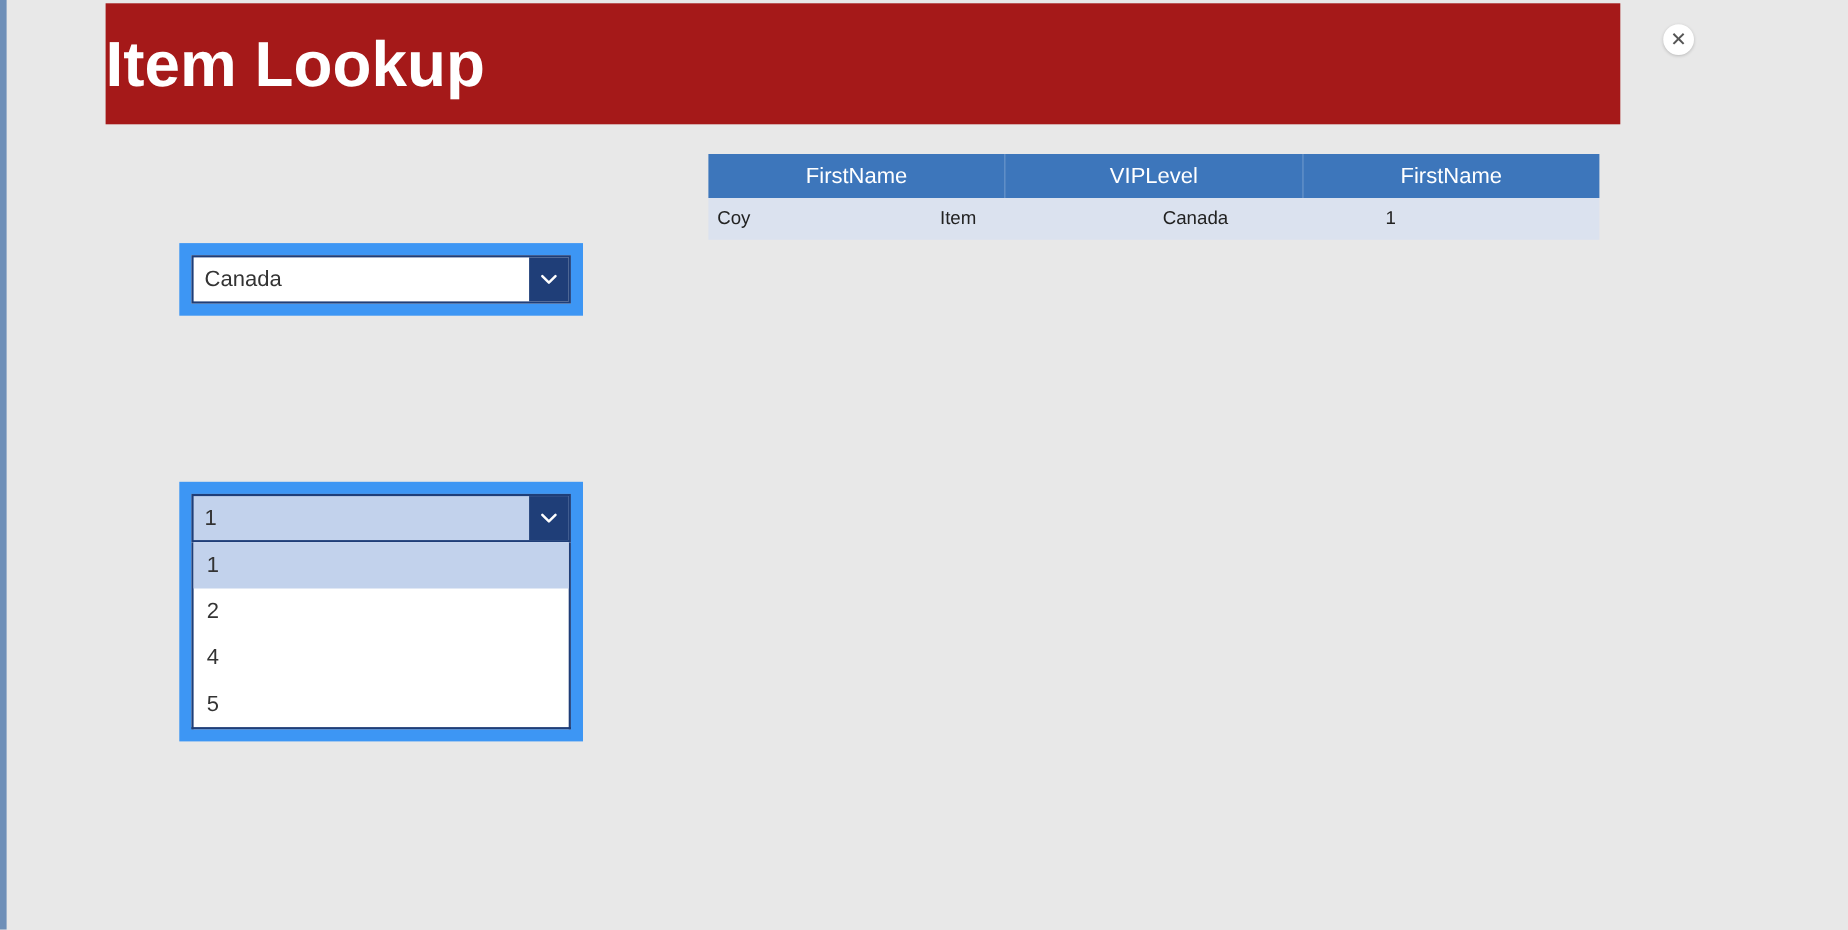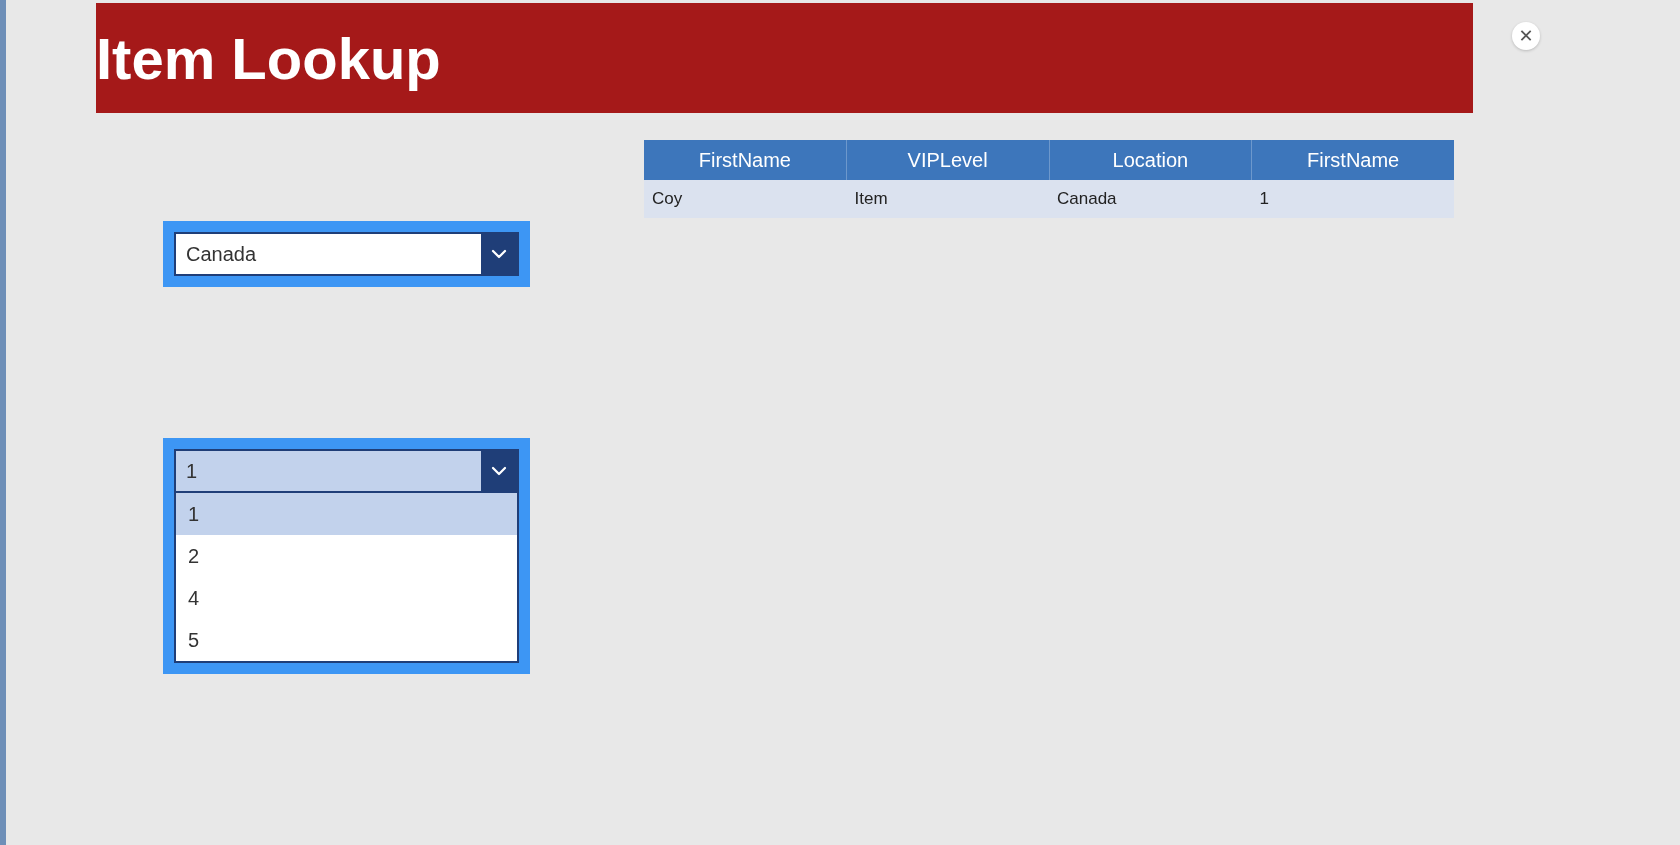--- a/index.html
+++ b/index.html
@@ -171,21 +171,20 @@
   <div class="close-btn">
     <span>✕</span>
   </div>
 
   <div class="content">
 
     <div class="data-table">
       <div class="thead">
         <div class="th">FirstName</div>
         <div class="th">VIPLevel</div>
-        <div class="th">Location</div>
         <div class="th">FirstName</div>
       </div>
       <div class="trow">
         <div class="td">Coy</div>
         <div class="td">Item</div>
         <div class="td">Canada</div>
         <div class="td">1</div>
       </div>
     </div>
 

